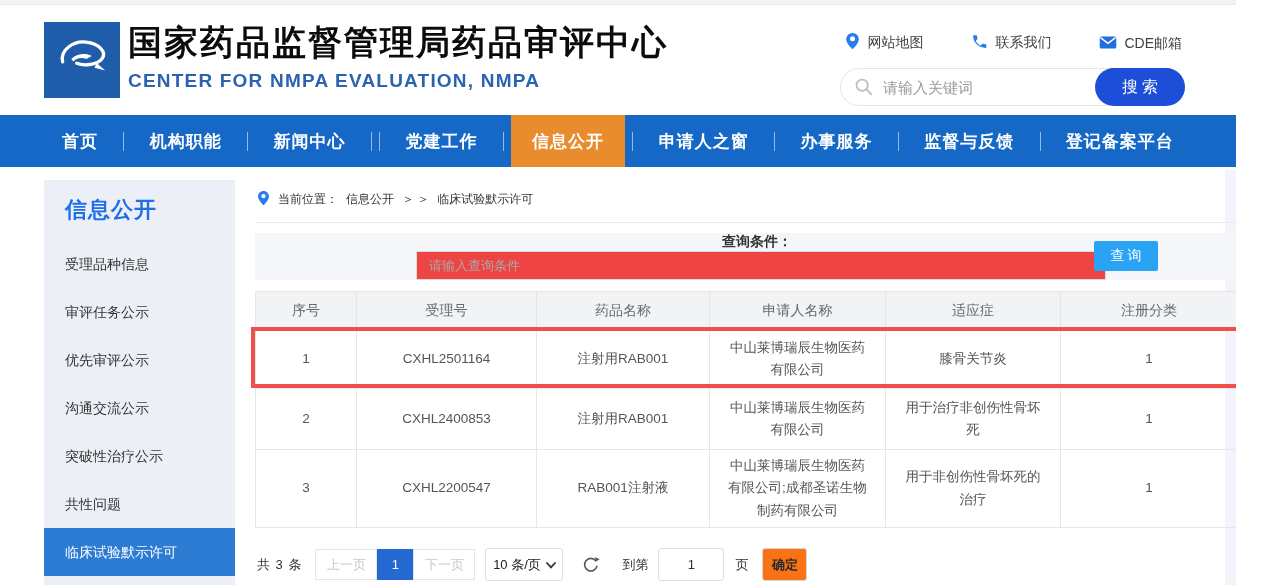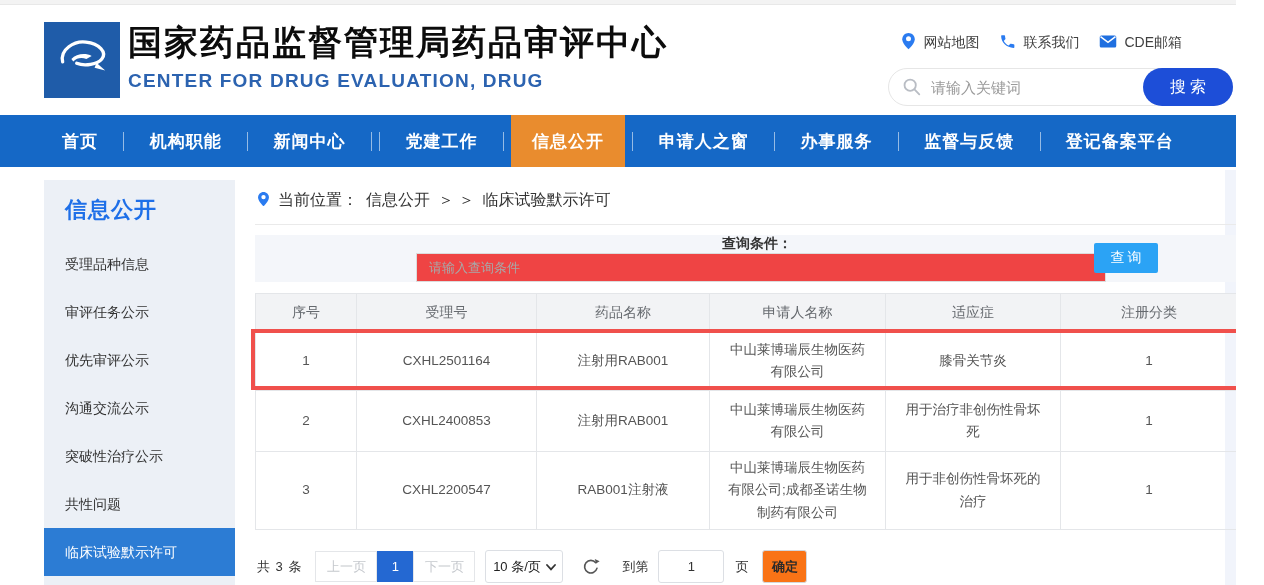--- a/index.html
+++ b/index.html
@@ -9,23 +9,23 @@
 
   
   .top-strip { position:absolute; top:0; left:0; right:0; height:5px; background:#f3f3f3; border-bottom:1px solid #e8e8e8; }
 
   
   .header { position:absolute; top:6px; left:0; right:0; height:109px; background:#fff; }
   .logo { position:absolute; left:44px; top:16px; width:76px; height:76px; background:#1f5ca9; display:flex; align-items:center; justify-content:center; cursor:pointer; }
   .title-block { position:absolute; left:128px; top:16px; }
   .cn-title { font-size:34px; font-weight:bold; color:#0c0c0c; letter-spacing:2px; line-height:1.2; }
   .en-title { margin-top:7px; font-size:19px; font-weight:bold; color:#2c63b0; letter-spacing:1.2px; }
-  .header-links { position:absolute; right:54px; top:26px; display:flex; align-items:center; gap:20px; }
+  .header-links { position:absolute; right:54px; top:26px; display:flex; align-items:flex-end; gap:48px; }
   .hlink { display:flex; align-items:center; gap:7px; font-size:14px; color:#404040; cursor:pointer; }
-  .search-bar { position:absolute; left:888px; top:62px; width:345px; height:38px; }
+  .search-bar { position:absolute; left:840px; top:62px; width:345px; height:38px; }
   .search-input { width:100%; height:38px; border:1px solid #e6e6e6; border-radius:19px; padding:0 100px 0 42px; font-size:15px; color:#333; outline:none; background:#fff; font-family:inherit; }
   .search-input::placeholder { color:#9a9a9a; }
   .search-glass { position:absolute; left:14px; top:9px; }
   .search-btn { position:absolute; right:0; top:0; width:90px; height:38px; border:none; border-radius:19px; background:#1d4ed8; color:#fff; font-size:16px; letter-spacing:4px; padding-left:4px; cursor:pointer; font-family:inherit; }
 
   
   .nav { position:absolute; top:115px; left:0; right:0; height:52px; background:#1568c6; }
   .nav-inner { margin:0 44px; height:100%; display:flex; align-items:stretch; justify-content:space-between; }
   .nav-item { display:flex; align-items:center; padding:12px 18px; color:#fff; font-size:17px; font-weight:bold; letter-spacing:1px; cursor:pointer; white-space:nowrap; }
   .nav-item.active { background:#e98c2e; padding:0 21px; }
@@ -35,21 +35,21 @@
   .scroll-strip { position:absolute; right:0; top:170px; bottom:0; width:11px; background:#f1f4fb; }
 
   
   .sidebar { position:absolute; left:44px; top:180px; bottom:0; width:191px; background:#ecf0f6; }
   .sb-title { height:60px; line-height:60px; padding-left:21px; font-size:22px; font-weight:bold; color:#1e6fe8; letter-spacing:1px; }
   .sb-item { height:48px; line-height:48px; padding-left:21px; font-size:14px; color:#333; cursor:pointer; white-space:nowrap; }
   .sb-item.active { background:#2c7cd4; color:#fff; }
 
   
   .main { position:absolute; left:255px; top:182px; width:982px; }
-  .breadcrumb { display:flex; align-items:center; gap:8px; padding:8px 0 13px 2px; border-bottom:1px solid #eaeaea; font-size:16px; color:#333; }
+  .breadcrumb { display:flex; align-items:center; gap:8px; padding:8px 0 13px 2px; border-bottom:1px solid #eaeaea; font-size:12px; color:#333; }
   .crumb-link { cursor:pointer; }
 
   .query-strip { margin-top:10px; height:47px; background:#f4f6fa; display:flex; align-items:center; padding-left:22px; position:relative;flex-direction:column; }
   .query-label { font-size:14px; font-weight:bold; color:#333; }
   .query-input { margin-left:8px; width:690px; height:34px; border:1px solid #dcdcdc; background:#ef4444; padding:0 12px; font-size:13px; color:#333; outline:none; font-family:inherit; }
   .query-input::placeholder { color:#a8a8a8; }
   .query-btn { position:absolute; right:79px; top:8px; width:64px; height:30px; border:none; border-radius:2px; background:#2ba3f5; color:#fff; font-size:14px; letter-spacing:3px; padding-left:3px; cursor:pointer; font-family:inherit; }
 
   .table-wrap { margin-top:11px; position:relative; }
   table { width:100%; border-collapse:collapse; table-layout:fixed; }
@@ -84,21 +84,21 @@
       <span>
         <svg width="58" height="58" viewBox="0 0 60 60">
           <path d="M10 34 C7 21 22 12 34 13.5 C48 15 56 24 50.5 31 C46 36.5 33 39 24.5 35.5" fill="none" stroke="#fff" stroke-width="3.4" stroke-linecap="round"></path>
           <path d="M19 31 C24 25.5 34 24.5 40 28 L34.5 31 C29.5 29 24.5 30 21 33.5 Z" fill="#fff"></path>
           <path d="M45 35 L54 43 L43 40 Z" fill="#fff"></path>
         </svg>
       </span>
     </div>
     <div class="title-block">
       <div class="cn-title">国家药品监督管理局药品审评中心</div>
-      <div class="en-title">CENTER FOR DRUG EVALUATION, DRUG</div>
+      <div class="en-title">CENTER FOR NMPA EVALUATION, NMPA</div>
     </div>
 
     <div class="header-links">
       <div class="hlink">
         <span>
           <svg width="15" height="18" viewBox="0 0 24 28">
               <path d="M12 1 C6.5 1 2 5.5 2 11 c0 7.5 10 16 10 16 s10-8.5 10-16 C22 5.5 17.5 1 12 1 z" fill="#2a7bf0"></path>
               <circle cx="12" cy="10.5" r="4" fill="#fff"></circle>
             </svg>
         </span>

